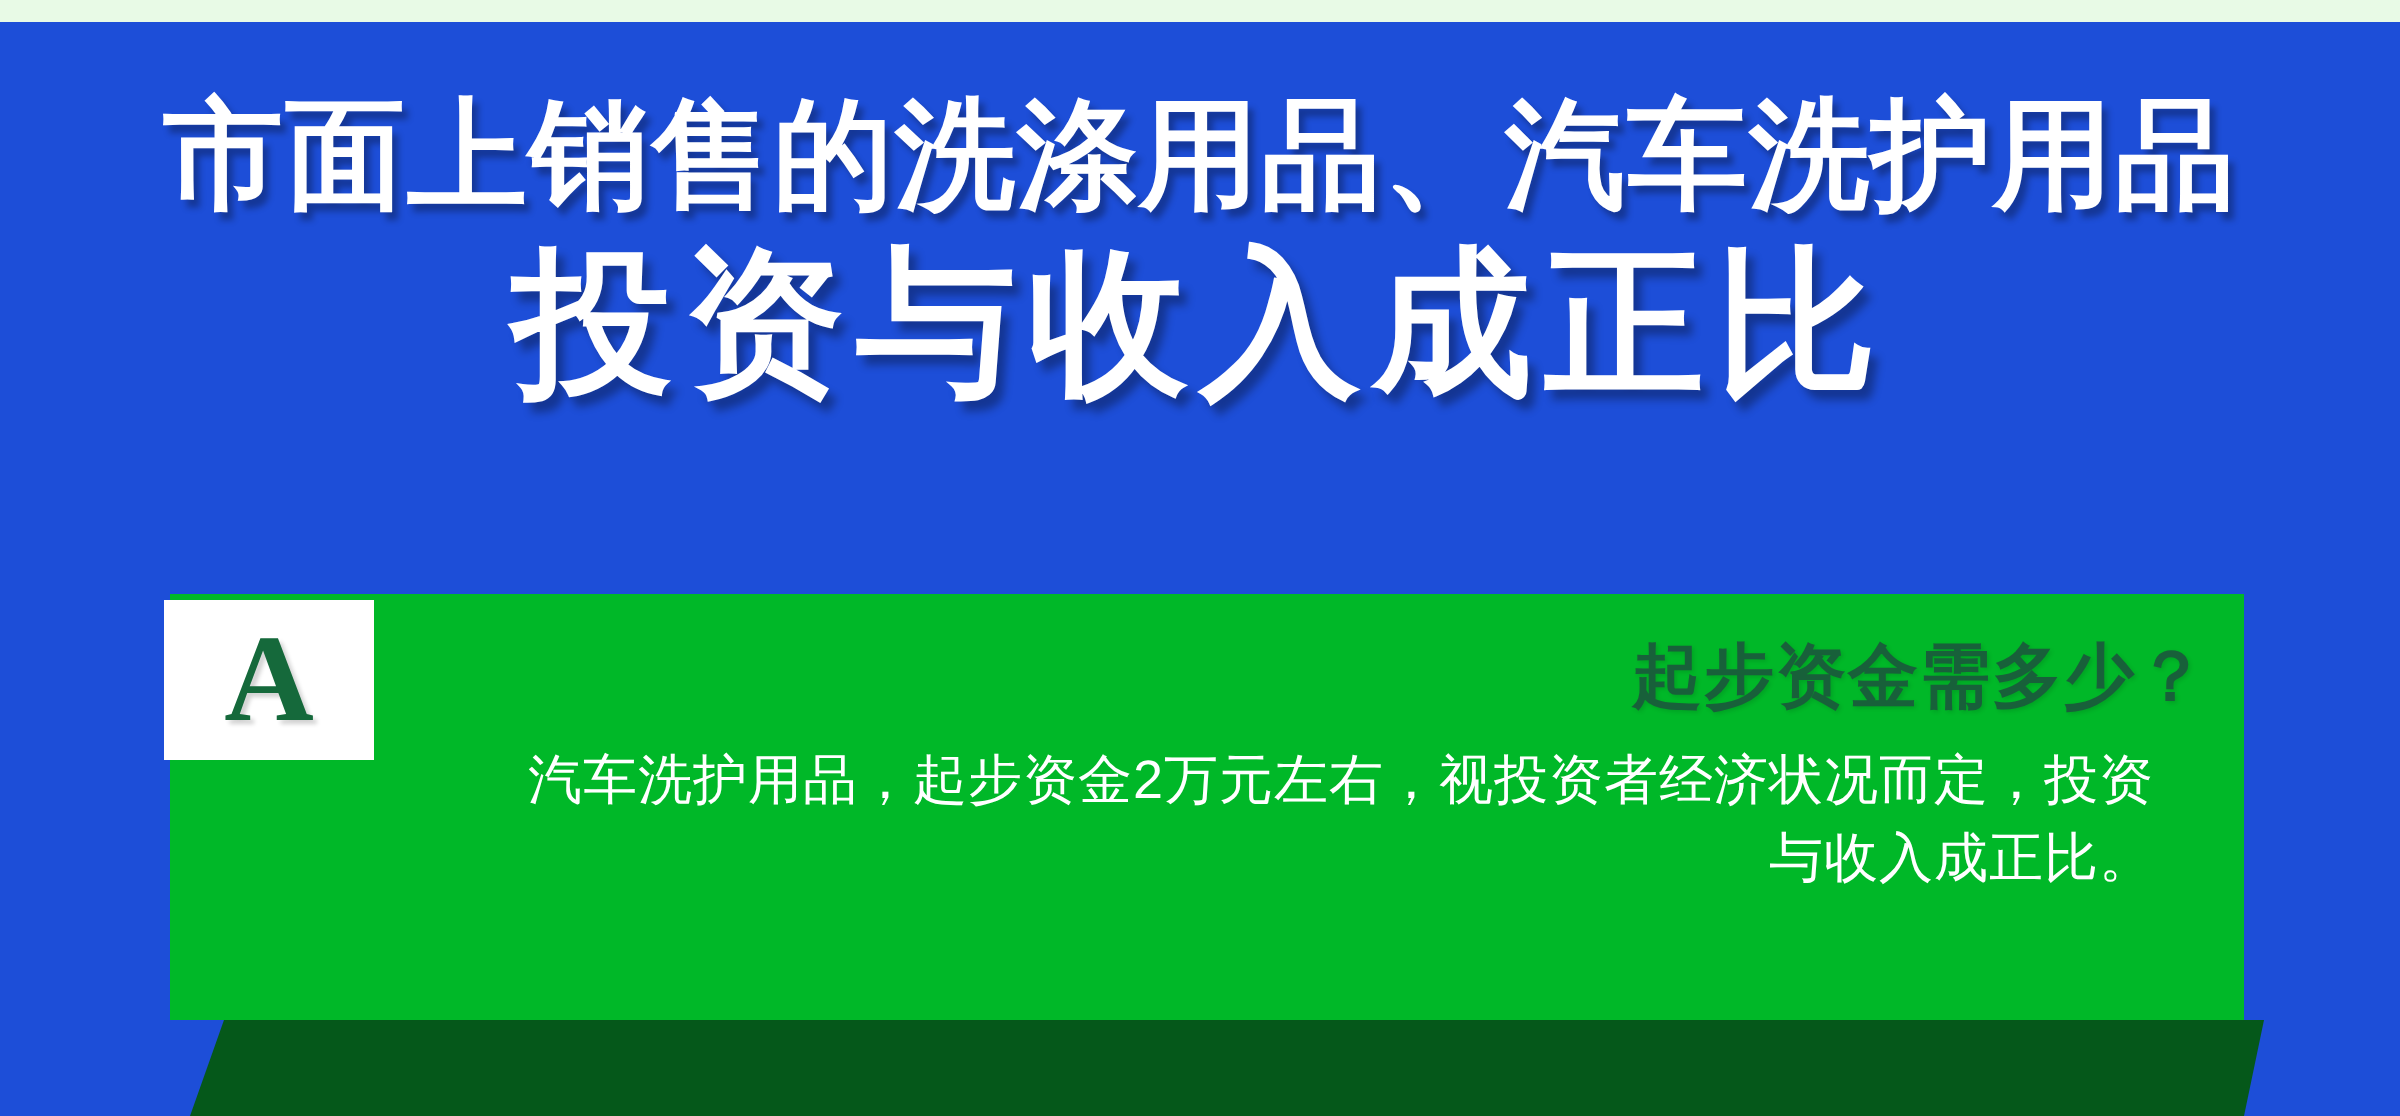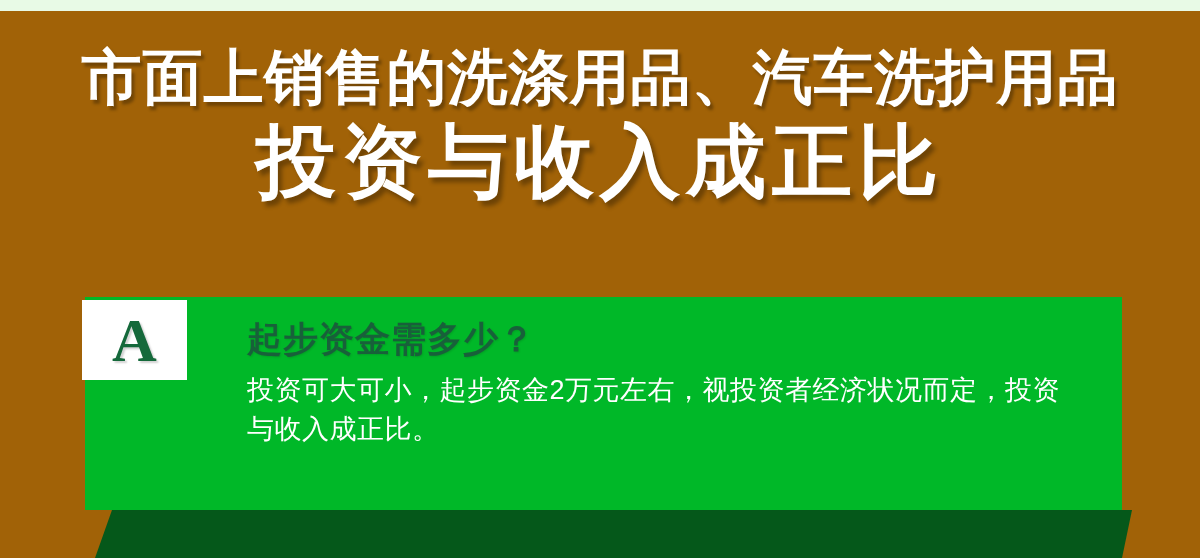--- a/index.html
+++ b/index.html
@@ -7,21 +7,21 @@
     width:1200px; height:558px;
     overflow:hidden;
     background:#ffffff;
     font-family:"Liberation Sans", sans-serif;
   }
 
   #poster {
     position:relative;
     width:1200px;
     height:558px;
-    background:#a16207;
+    background:#1d4ed8;
     overflow:hidden;
   }
 
   
   .top-strip {
     position:absolute;
     left:0; top:0;
     width:1200px; height:11px;
     background:#e8fae6;
   }
@@ -86,20 +86,21 @@
     font-weight:bold;
     color:#15693b;
     line-height:1;
     text-shadow:2px 2px 2px rgba(0,0,0,0.18);
   }
 
   .card-text {
     position:absolute;
     left:162px; top:22px;
     right:18px;
+    text-align:right;
   }
   .card-question {
     font-size:35px;
     font-weight:bold;
     color:#18603a;
     letter-spacing:1px;
     line-height:1.15;
     text-shadow:1px 1px 2px rgba(0,0,0,0.12);
   }
   .card-body {
@@ -124,20 +125,20 @@
   </div>
 
   <div class="answer-card">
 
     <div class="badge">
       <span class="badge-letter">A</span>
     </div>
 
     <div class="card-text">
       <div class="card-question">起步资金需多少？</div>
-      <div class="card-body">投资可大可小，起步资金2万元左右，视投资者经济状况而定，投资与收入成正比。</div>
+      <div class="card-body">汽车洗护用品，起步资金2万元左右，视投资者经济状况而定，投资与收入成正比。</div>
     </div>
 
   </div>
 
   <div class="footer-band"></div>
 
 </div>
 
 </body></html>

